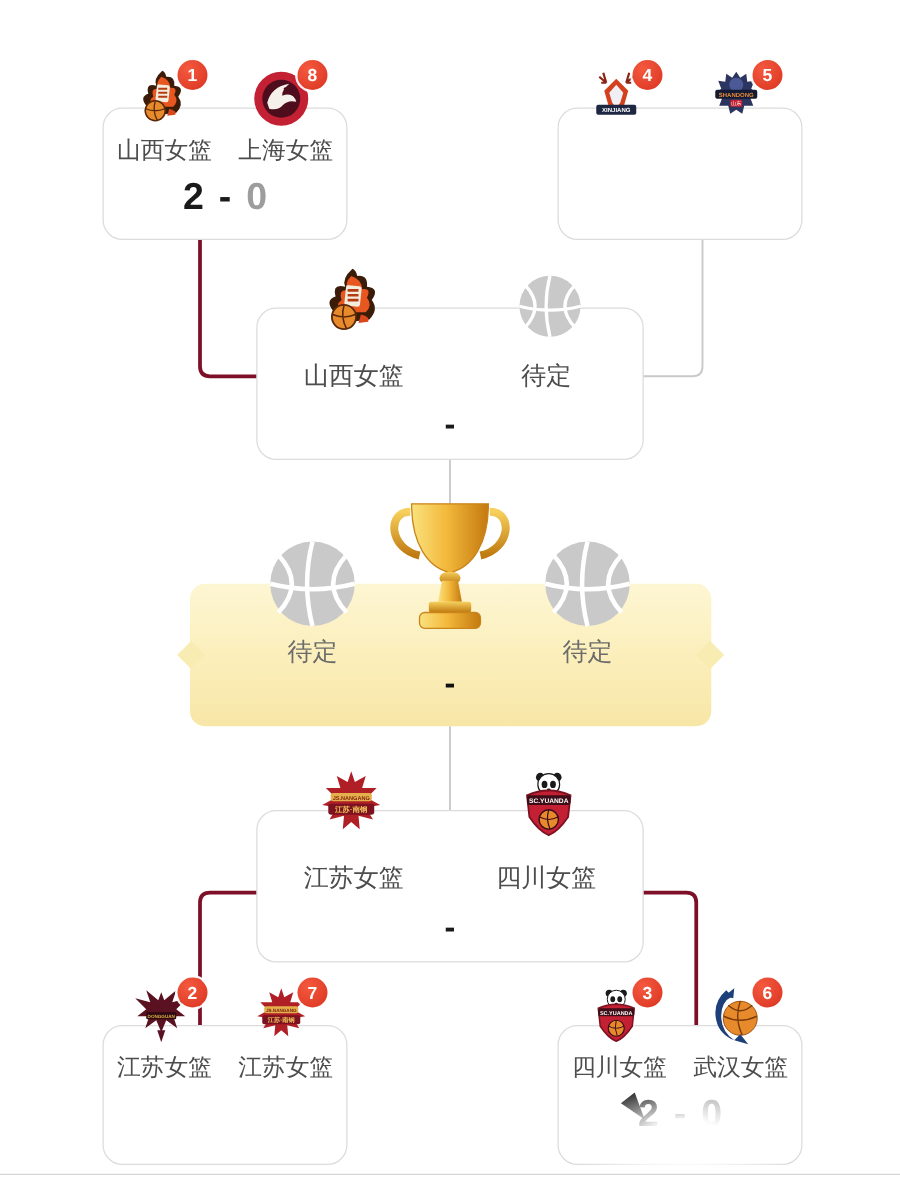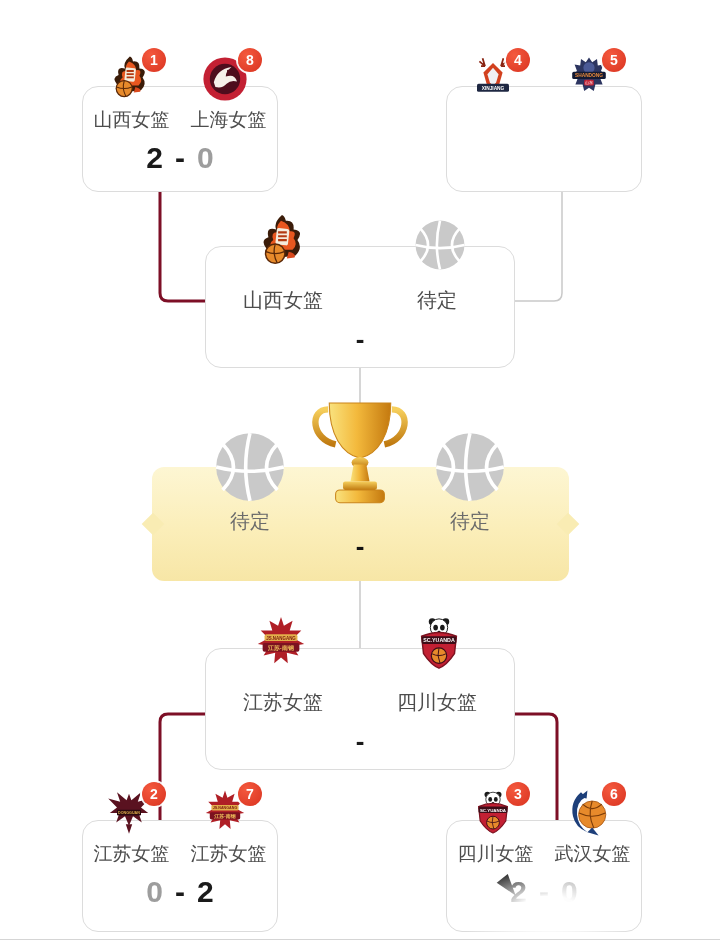--- a/index.html
+++ b/index.html
@@ -287,23 +287,20 @@
     <div class="logo l2">
       <svg>
           <use href="#sym-jiangsu"></use>
         </svg>
       <div class="seed">7</div>
     </div>
     <div class="names">
       <span>江苏女篮</span>
       <span>江苏女篮</span>
     </div>
-    <div class="score">
-      <span class="loss">0</span><span class="sep">-</span><span class="win">2</span>
-    </div>
   </div>
 
   <div class="card qf low" style="left:446px;top:820px;">
     <div class="logo l1">
       <svg>
           <use href="#sym-sichuan"></use>
         </svg>
       <div class="seed">3</div>
     </div>
     <div class="logo l2">

